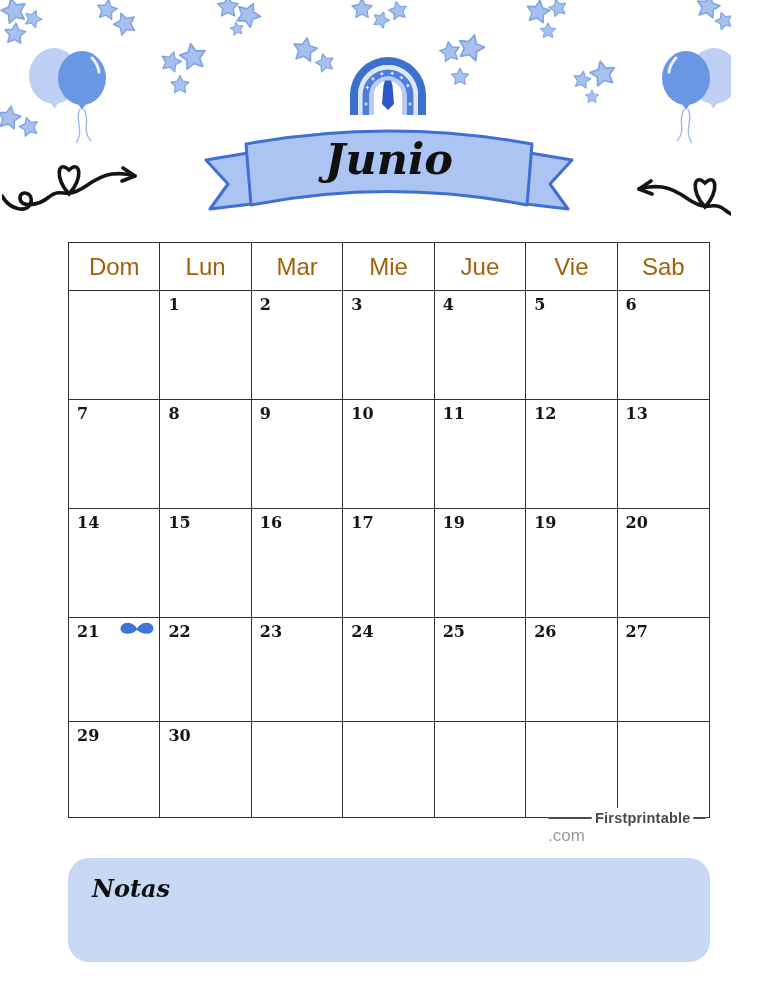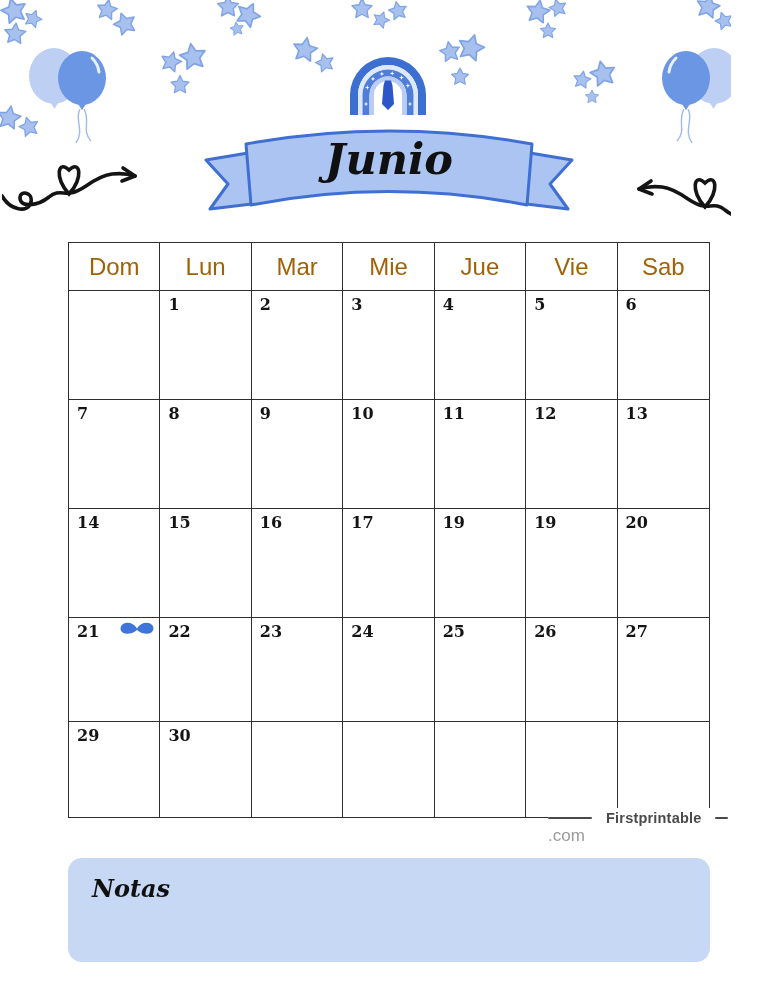--- a/index.html
+++ b/index.html
@@ -27,28 +27,28 @@
            border-right:1.4px solid var(--grid-line,#2b2b2b);border-bottom:1.4px solid var(--grid-line,#2b2b2b);}
   .cell{position:relative;box-sizing:border-box;padding:4px 0 0 8px;
         border-right:1.4px solid var(--grid-line,#2b2b2b);border-bottom:1.4px solid var(--grid-line,#2b2b2b);}
   .grid > :nth-child(7n){border-right:none;}
   .grid > :nth-child(n+36){border-bottom:none;}
   .datenum{font-family:"DejaVu Serif",serif;font-weight:700;font-size:16px;color:#141414;}
   .mustache{position:absolute;right:3px;top:3px;}
 
   
   .watermark{left:548px;top:808px;background:#fff;padding:2px 0 0 0;}
-  .wm-row{display:flex;align-items:center;gap:14px;text-align:right;}
+  .wm-row{display:flex;align-items:center;gap:3px;text-align:right;}
   .wm-line{height:2.4px;background:var(--watermark-text,#4a4a4a);border-radius:2px;}
   .wm-line.l{width:44px;} .wm-line.r{width:13px;}
   .wm-brand{font-size:14.5px;font-weight:700;letter-spacing:.2px;color:var(--watermark-text,#4a4a4a);}
   .wm-sub{display:block;text-align:left;margin:0 6px 0 0;font-size:17px;color:var(--watermark-sub,#9a9a9a);}
 
   
-  .notes{left:68px;top:858px;width:642px;height:104px;border-radius:14px;background:var(--notes-bg,#c7d8f4);box-sizing:border-box;padding:16px 24px;}
+  .notes{left:68px;top:858px;width:642px;height:104px;border-radius:21px;background:var(--notes-bg,#c7d8f4);box-sizing:border-box;padding:16px 24px;}
   .notes-label{font-family:"DejaVu Serif",cursive;font-style:italic;font-weight:700;font-size:24px;color:#101010;}
 </style>
 </head>
 <body>
 
 <div class="page">
 
   <svg class="abs star-field" viewBox="0 0 773 248" width="773" height="248">
     <defs>
       <path id="star" d="M0,-10 L2.94,-4.05 L9.51,-3.09 L4.76,1.55 L5.88,8.09 L0,5 L-5.88,8.09 L-4.76,1.55 L-9.51,-3.09 L-2.94,-4.05 Z" stroke-linejoin="round"></path>

